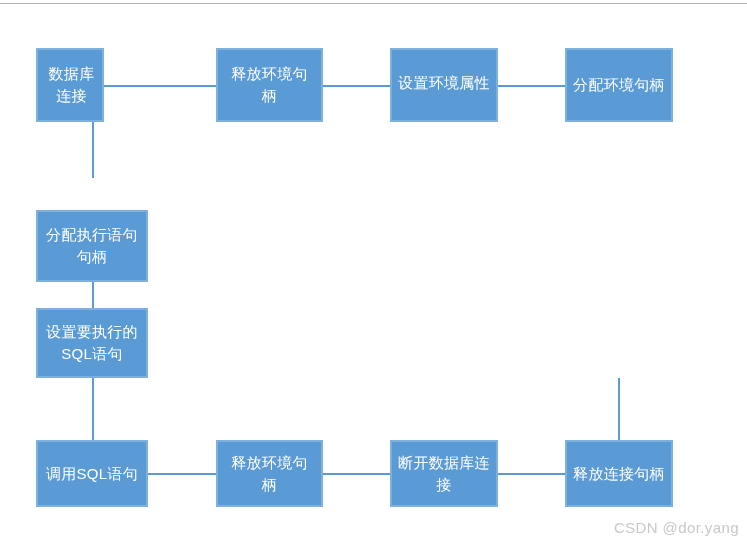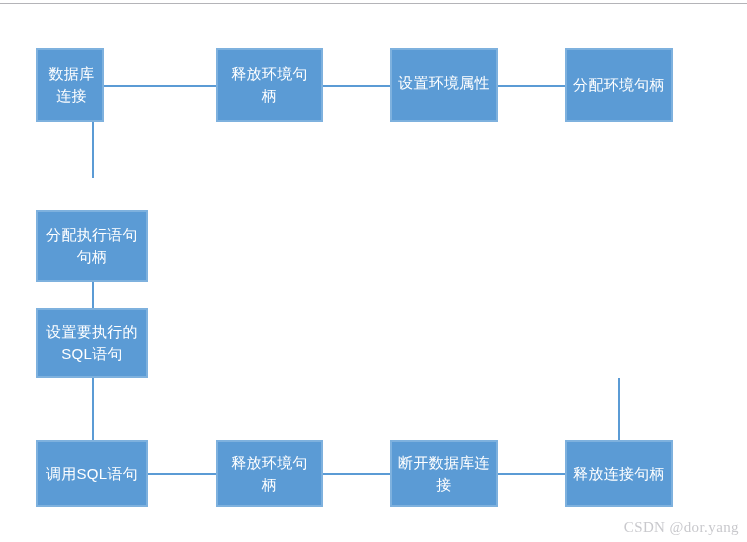--- a/index.html
+++ b/index.html
@@ -39,21 +39,21 @@
   .conn{position:absolute;background:#5b9bd5;}
   .conn.h{height:2px;}
   .conn.v{width:2px;}
 
   .watermark{
     position:absolute;
     right:8px;bottom:6px;
     color:#c9c9cd;
     font-size:15px;
     letter-spacing:0.4px;
-    font-family:Liberation Serif, serif;
+    font-family:Liberation Sans, sans-serif;
     white-space:nowrap;
   }
 </style>
 </head>
 <body>
 
 <div id="canvas">
 
   <div class="top-rule"></div>
 

